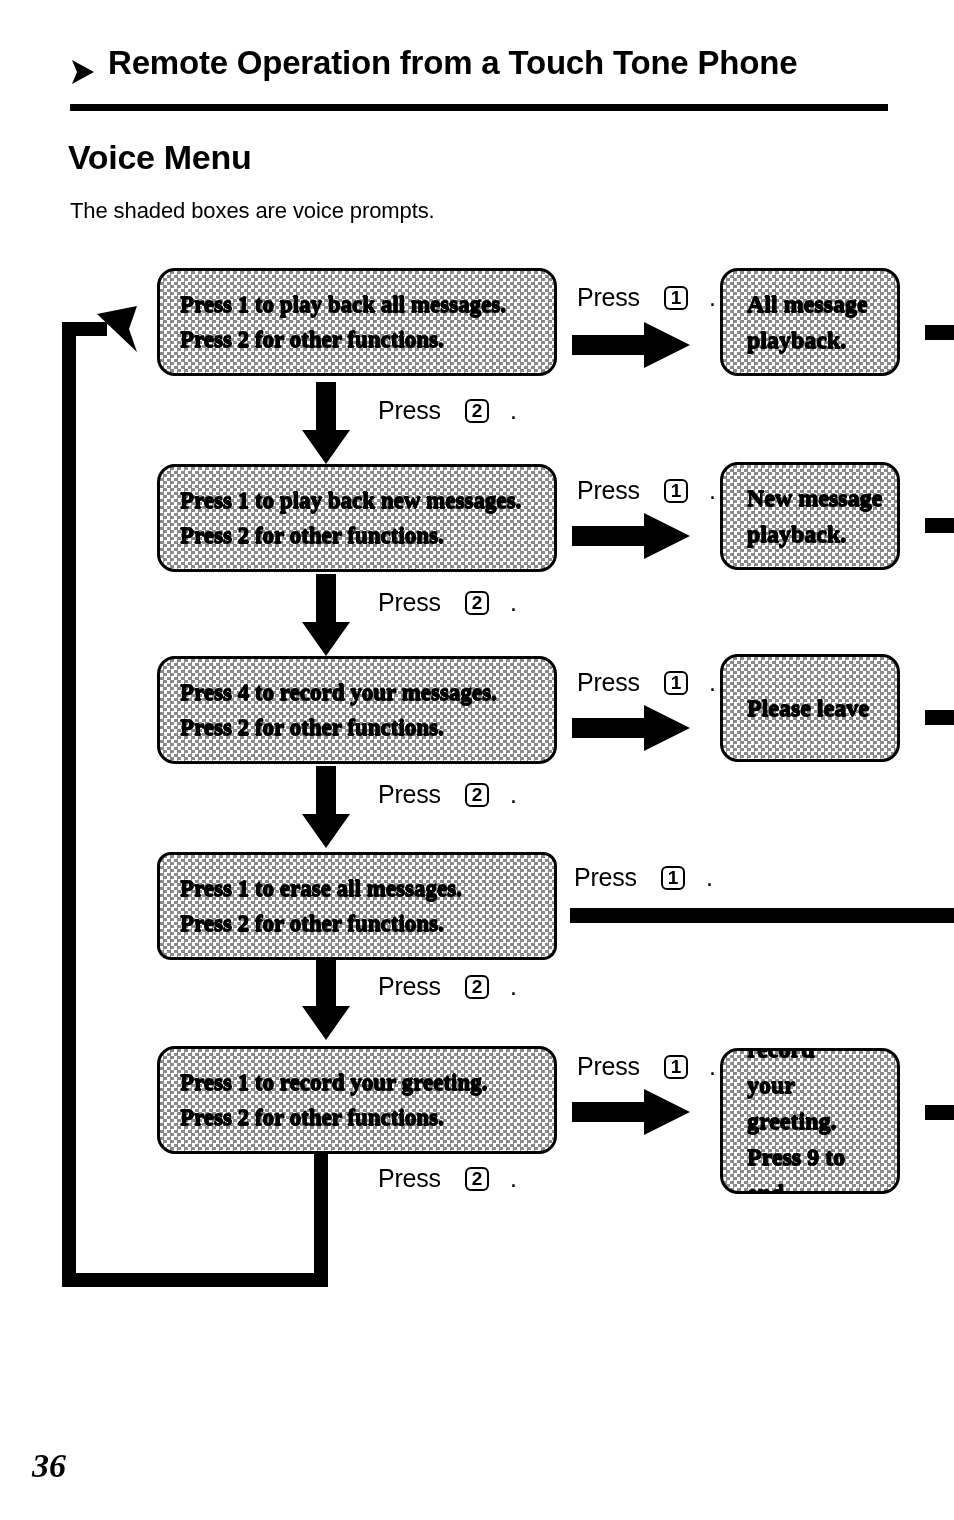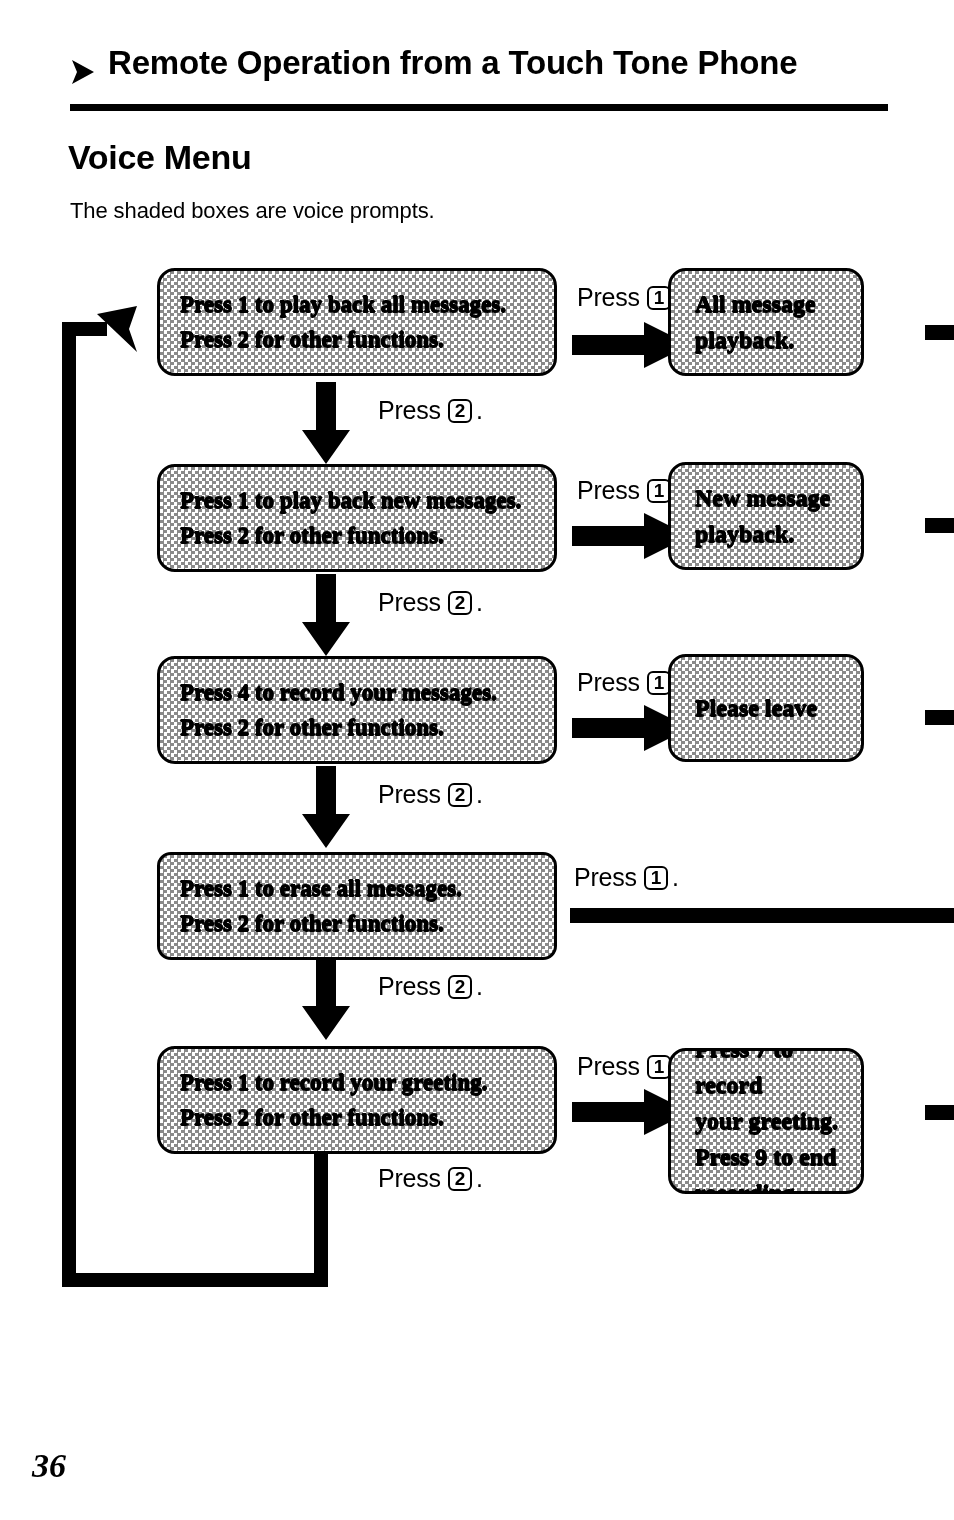--- a/index.html
+++ b/index.html
@@ -106,32 +106,32 @@
   }
   .prompt-box.right-box .box-text {
     left: 24px;
     font-size: 24px;
     line-height: 36px;
   }
 
   
   .left-box { left: 157px; width: 400px; height: 108px; }
   
-  .right-box { left: 668px; width: 196px; height: 108px; }
+  .right-box { left: 720px; width: 180px; height: 108px; }
 
   
   .press-label {
     position: absolute;
     font-size: 25px;
     font-family: "Liberation Sans", sans-serif;
     white-space: nowrap;
     letter-spacing: -0.2px;
     display: flex;
     align-items: center;
-    gap: 7px;
+    gap: 24px;
   }
   .press-label .keycap {
     display: inline-flex;
     align-items: center;
     justify-content: center;
     width: 24px;
     height: 24px;
     border: 2.5px solid #000;
     border-radius: 6px;
     font-size: 19px;

